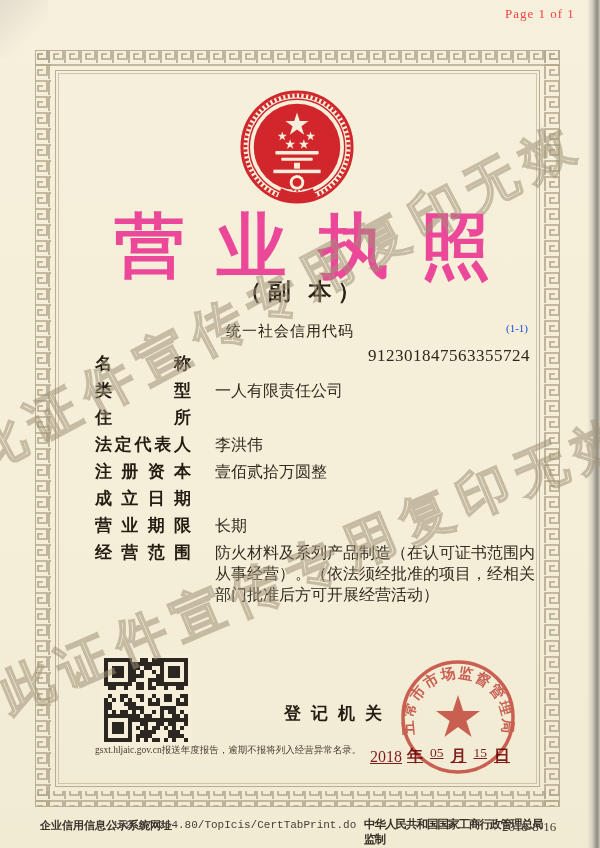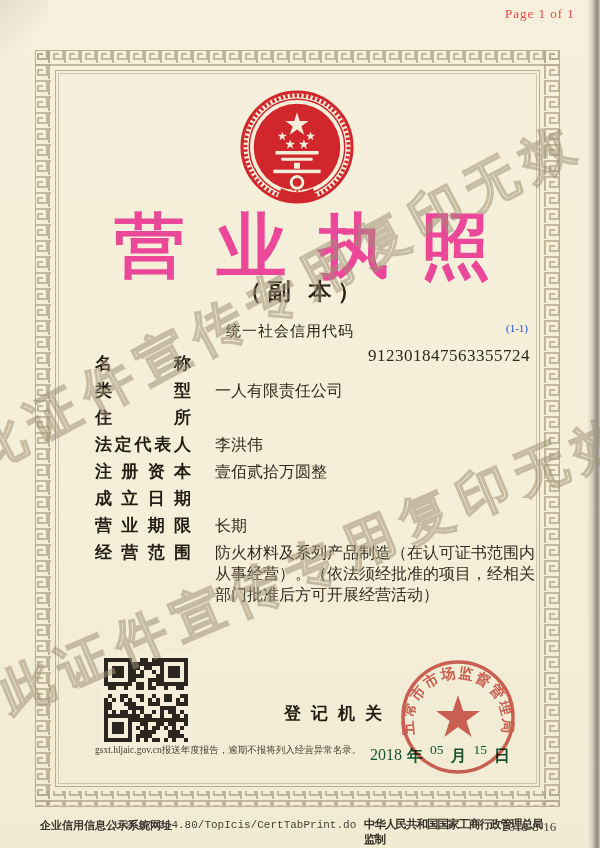--- a/index.html
+++ b/index.html
@@ -38,22 +38,22 @@
   .frow{display:flex;align-items:flex-start;margin-bottom:6px;}
   .flabel{display:flex;justify-content:space-between;width:96px;flex:0 0 96px;
     margin-right:24px;font-family:"Liberation Sans",sans-serif;font-weight:bold;
     font-size:17px;line-height:21px;color:#221c12;}
   .fvalue{width:330px;font-size:16px;line-height:21px;color:#332b20;}
   
   .reg-label{left:284px;top:702px;font-family:"Liberation Sans",sans-serif;
     font-weight:bold;font-size:17px;letter-spacing:10px;color:#221c12;z-index:3;}
   .note{left:95px;top:744px;width:350px;font-size:9.5px;line-height:13px;
     color:#453c30;z-index:3;}
-  .date-row{left:370px;top:746px;display:flex;align-items:flex-start;
-    font-size:16px;color:#14532d;z-index:3;}
+  .date-row{left:370px;top:746px;display:flex;align-items:center;
+    font-size:16px;color:#7f1d1d;z-index:3;text-decoration:underline;}
   .date-row .unit{font-family:"Liberation Sans",sans-serif;font-weight:bold;margin:0 5px;}
   .date-row .num-small{font-size:13.5px;transform:translateY(-4px);margin:0 2px;}
   
   .footer-site{left:40px;top:818px;font-size:11px;font-weight:bold;color:#39322a;z-index:3;}
   .footer-url{left:112px;top:819px;font-family:"Liberation Mono",monospace;
     font-size:11px;color:#44403a;z-index:4;text-align:center;}
   .footer-maker{left:364px;top:817px;font-size:11.5px;font-weight:bold;
     letter-spacing:-1px;color:#332d24;z-index:3;width:180px;}
   .footer-date{left:502px;top:819px;font-size:13px;color:#44403a;z-index:4;}
   svg{display:block;}

